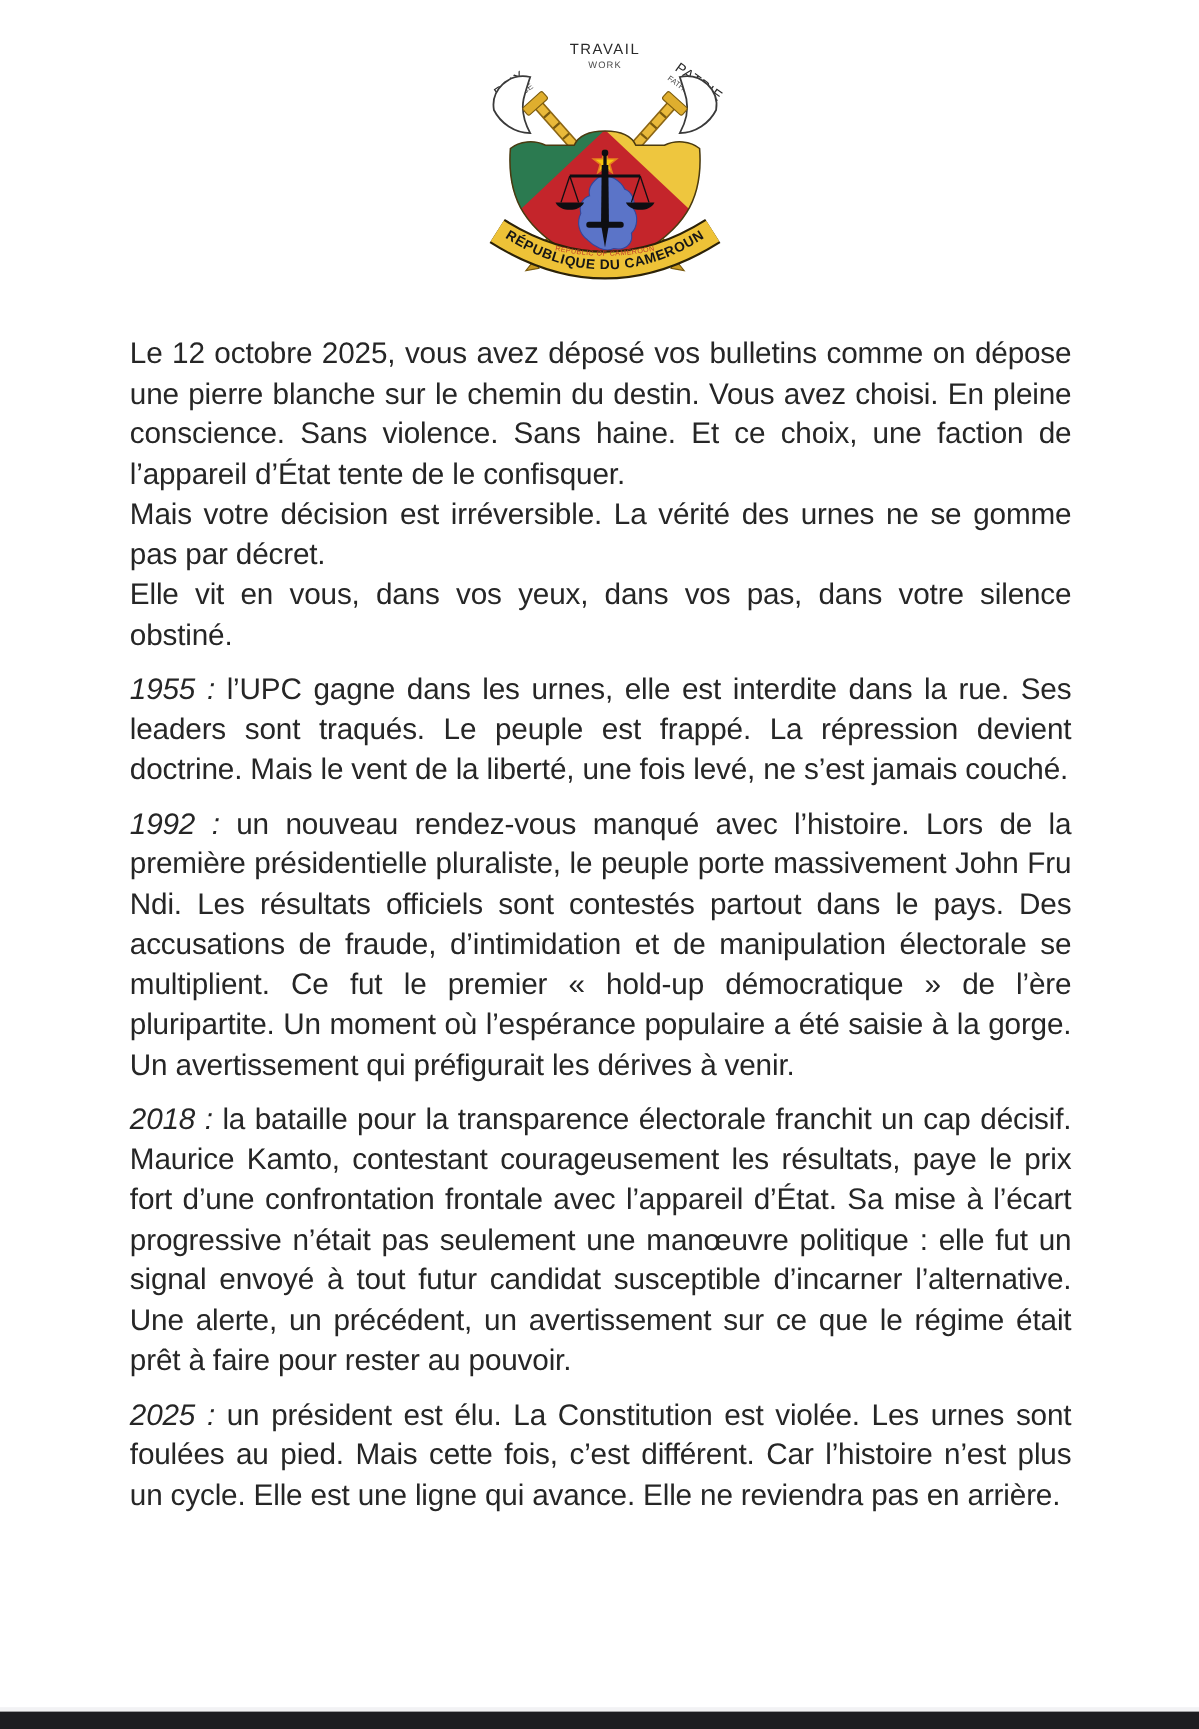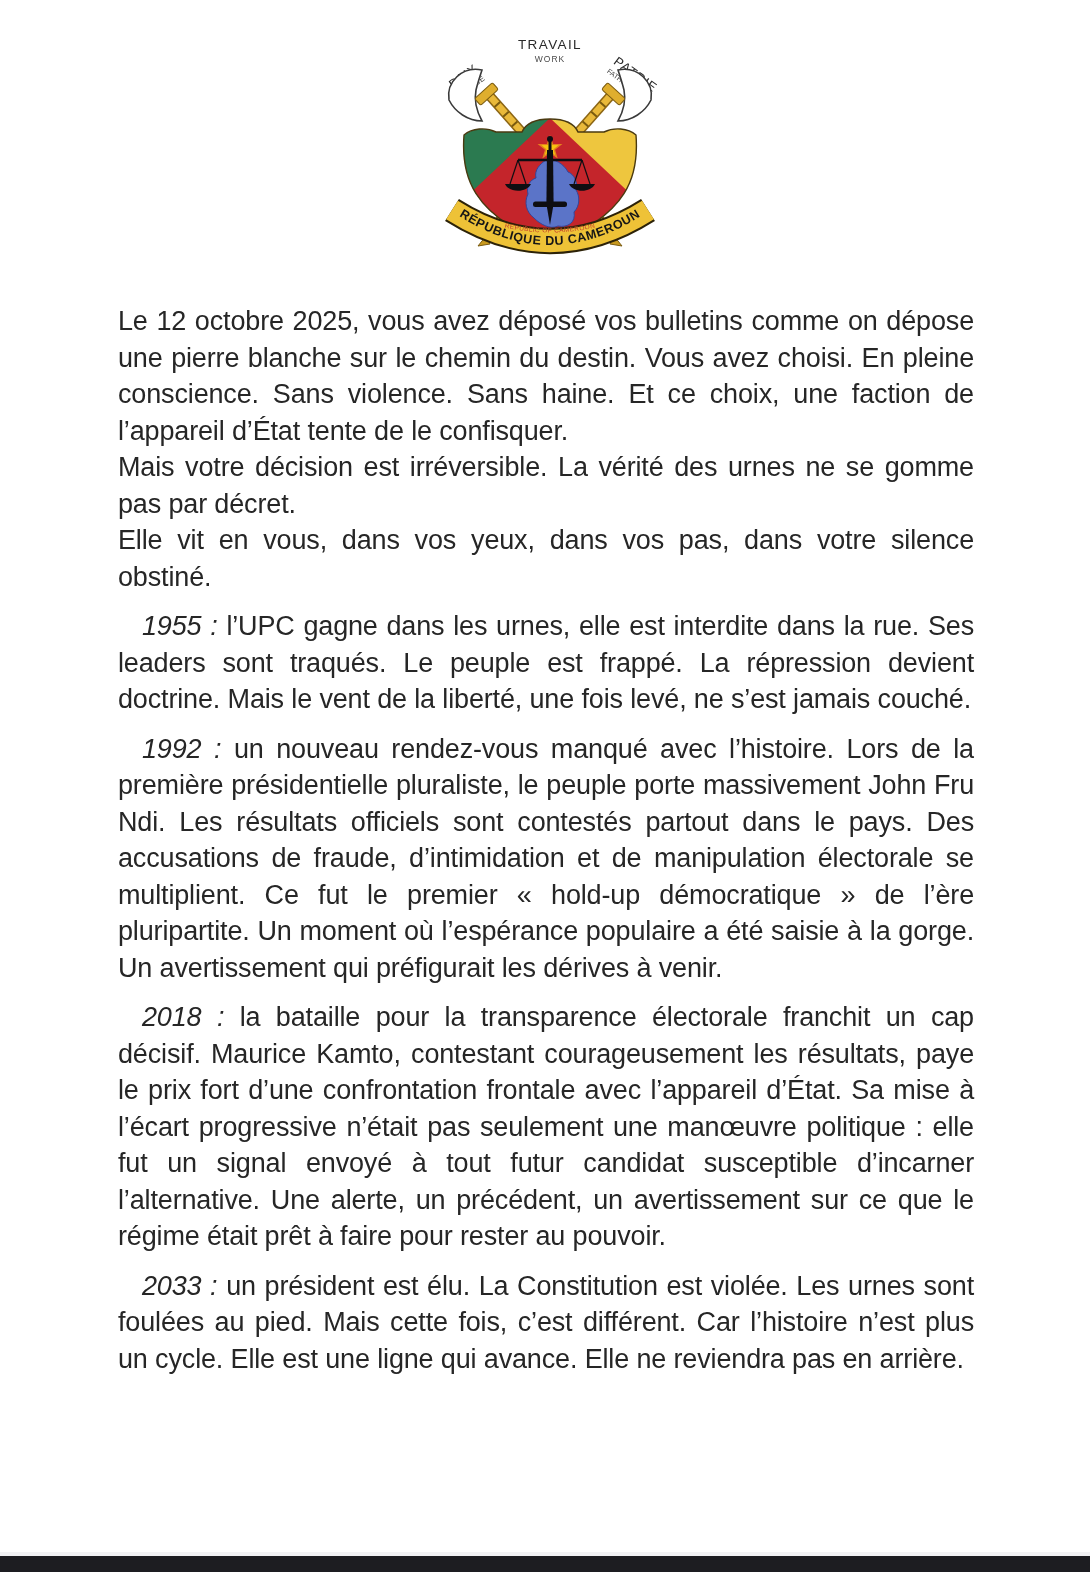--- a/index.html
+++ b/index.html
@@ -19,21 +19,21 @@
     position: absolute;
     left: 118px; top: 303px;
     width: 856px;
     font-size: 27px;
     line-height: 36.5px;
     letter-spacing: -0.15px;
     color: #262626;
     text-align: justify;
   }
   .para { margin: 0 0 13px 0; }
-  .year { font-style: italic; margin-left: 24px; }
+  .year { font-style: italic; }
   .bottom-strip {
     position: absolute; left: 0; bottom: 16px;
     width: 100%; height: 4px;
     background: #f2f2f4;
   }
   .bottom-bar {
     position: absolute; left: 0; bottom: 0;
     width: 100%; height: 16px;
     background: #1d1d21;
   }
@@ -127,17 +127,17 @@
       </text>
     </g>
   </svg>
 </div>
 
 <div class="doc-body">
     <p class="para">Le 12 octobre 2025, vous avez déposé vos bulletins comme on dépose une pierre blanche sur le chemin du destin. Vous avez choisi. En pleine conscience. Sans violence. Sans haine. Et ce choix, une faction de l’appareil d’État tente de le confisquer.<br>Mais votre décision est irréversible. La vérité des urnes ne se gomme pas par décret.<br>Elle vit en vous, dans vos yeux, dans vos pas, dans votre silence obstiné.</p>
     <p class="para"><em class="year">1955 : </em>l’UPC gagne dans les urnes, elle est interdite dans la rue. Ses leaders sont traqués. Le peuple est frappé. La répression devient doctrine. Mais le vent de la liberté, une fois levé, ne s’est jamais couché.</p>
     <p class="para"><em class="year">1992 : </em>un nouveau rendez-vous manqué avec l’histoire. Lors de la première présidentielle pluraliste, le peuple porte massivement John Fru Ndi. Les résultats officiels sont contestés partout dans le pays. Des accusations de fraude, d’intimidation et de manipulation électorale se multiplient. Ce fut le premier « hold-up démocratique » de l’ère pluripartite. Un moment où l’espérance populaire a été saisie à la gorge. Un avertissement qui préfigurait les dérives à venir.</p>
     <p class="para"><em class="year">2018 : </em>la bataille pour la transparence électorale franchit un cap décisif. Maurice Kamto, contestant courageusement les résultats, paye le prix fort d’une confrontation frontale avec l’appareil d’État. Sa mise à l’écart progressive n’était pas seulement une manœuvre politique : elle fut un signal envoyé à tout futur candidat susceptible d’incarner l’alternative. Une alerte, un précédent, un avertissement sur ce que le régime était prêt à faire pour rester au pouvoir.</p>
-    <p class="para"><em class="year">2033 : </em>un président est élu. La Constitution est violée. Les urnes sont foulées au pied. Mais cette fois, c’est différent. Car l’histoire n’est plus un cycle. Elle est une ligne qui avance. Elle ne reviendra pas en arrière.</p>
+    <p class="para"><em class="year">2025 : </em>un président est élu. La Constitution est violée. Les urnes sont foulées au pied. Mais cette fois, c’est différent. Car l’histoire n’est plus un cycle. Elle est une ligne qui avance. Elle ne reviendra pas en arrière.</p>
   </div>
 
 <div class="bottom-strip"></div>
 <div class="bottom-bar"></div>
 
 </body></html>

